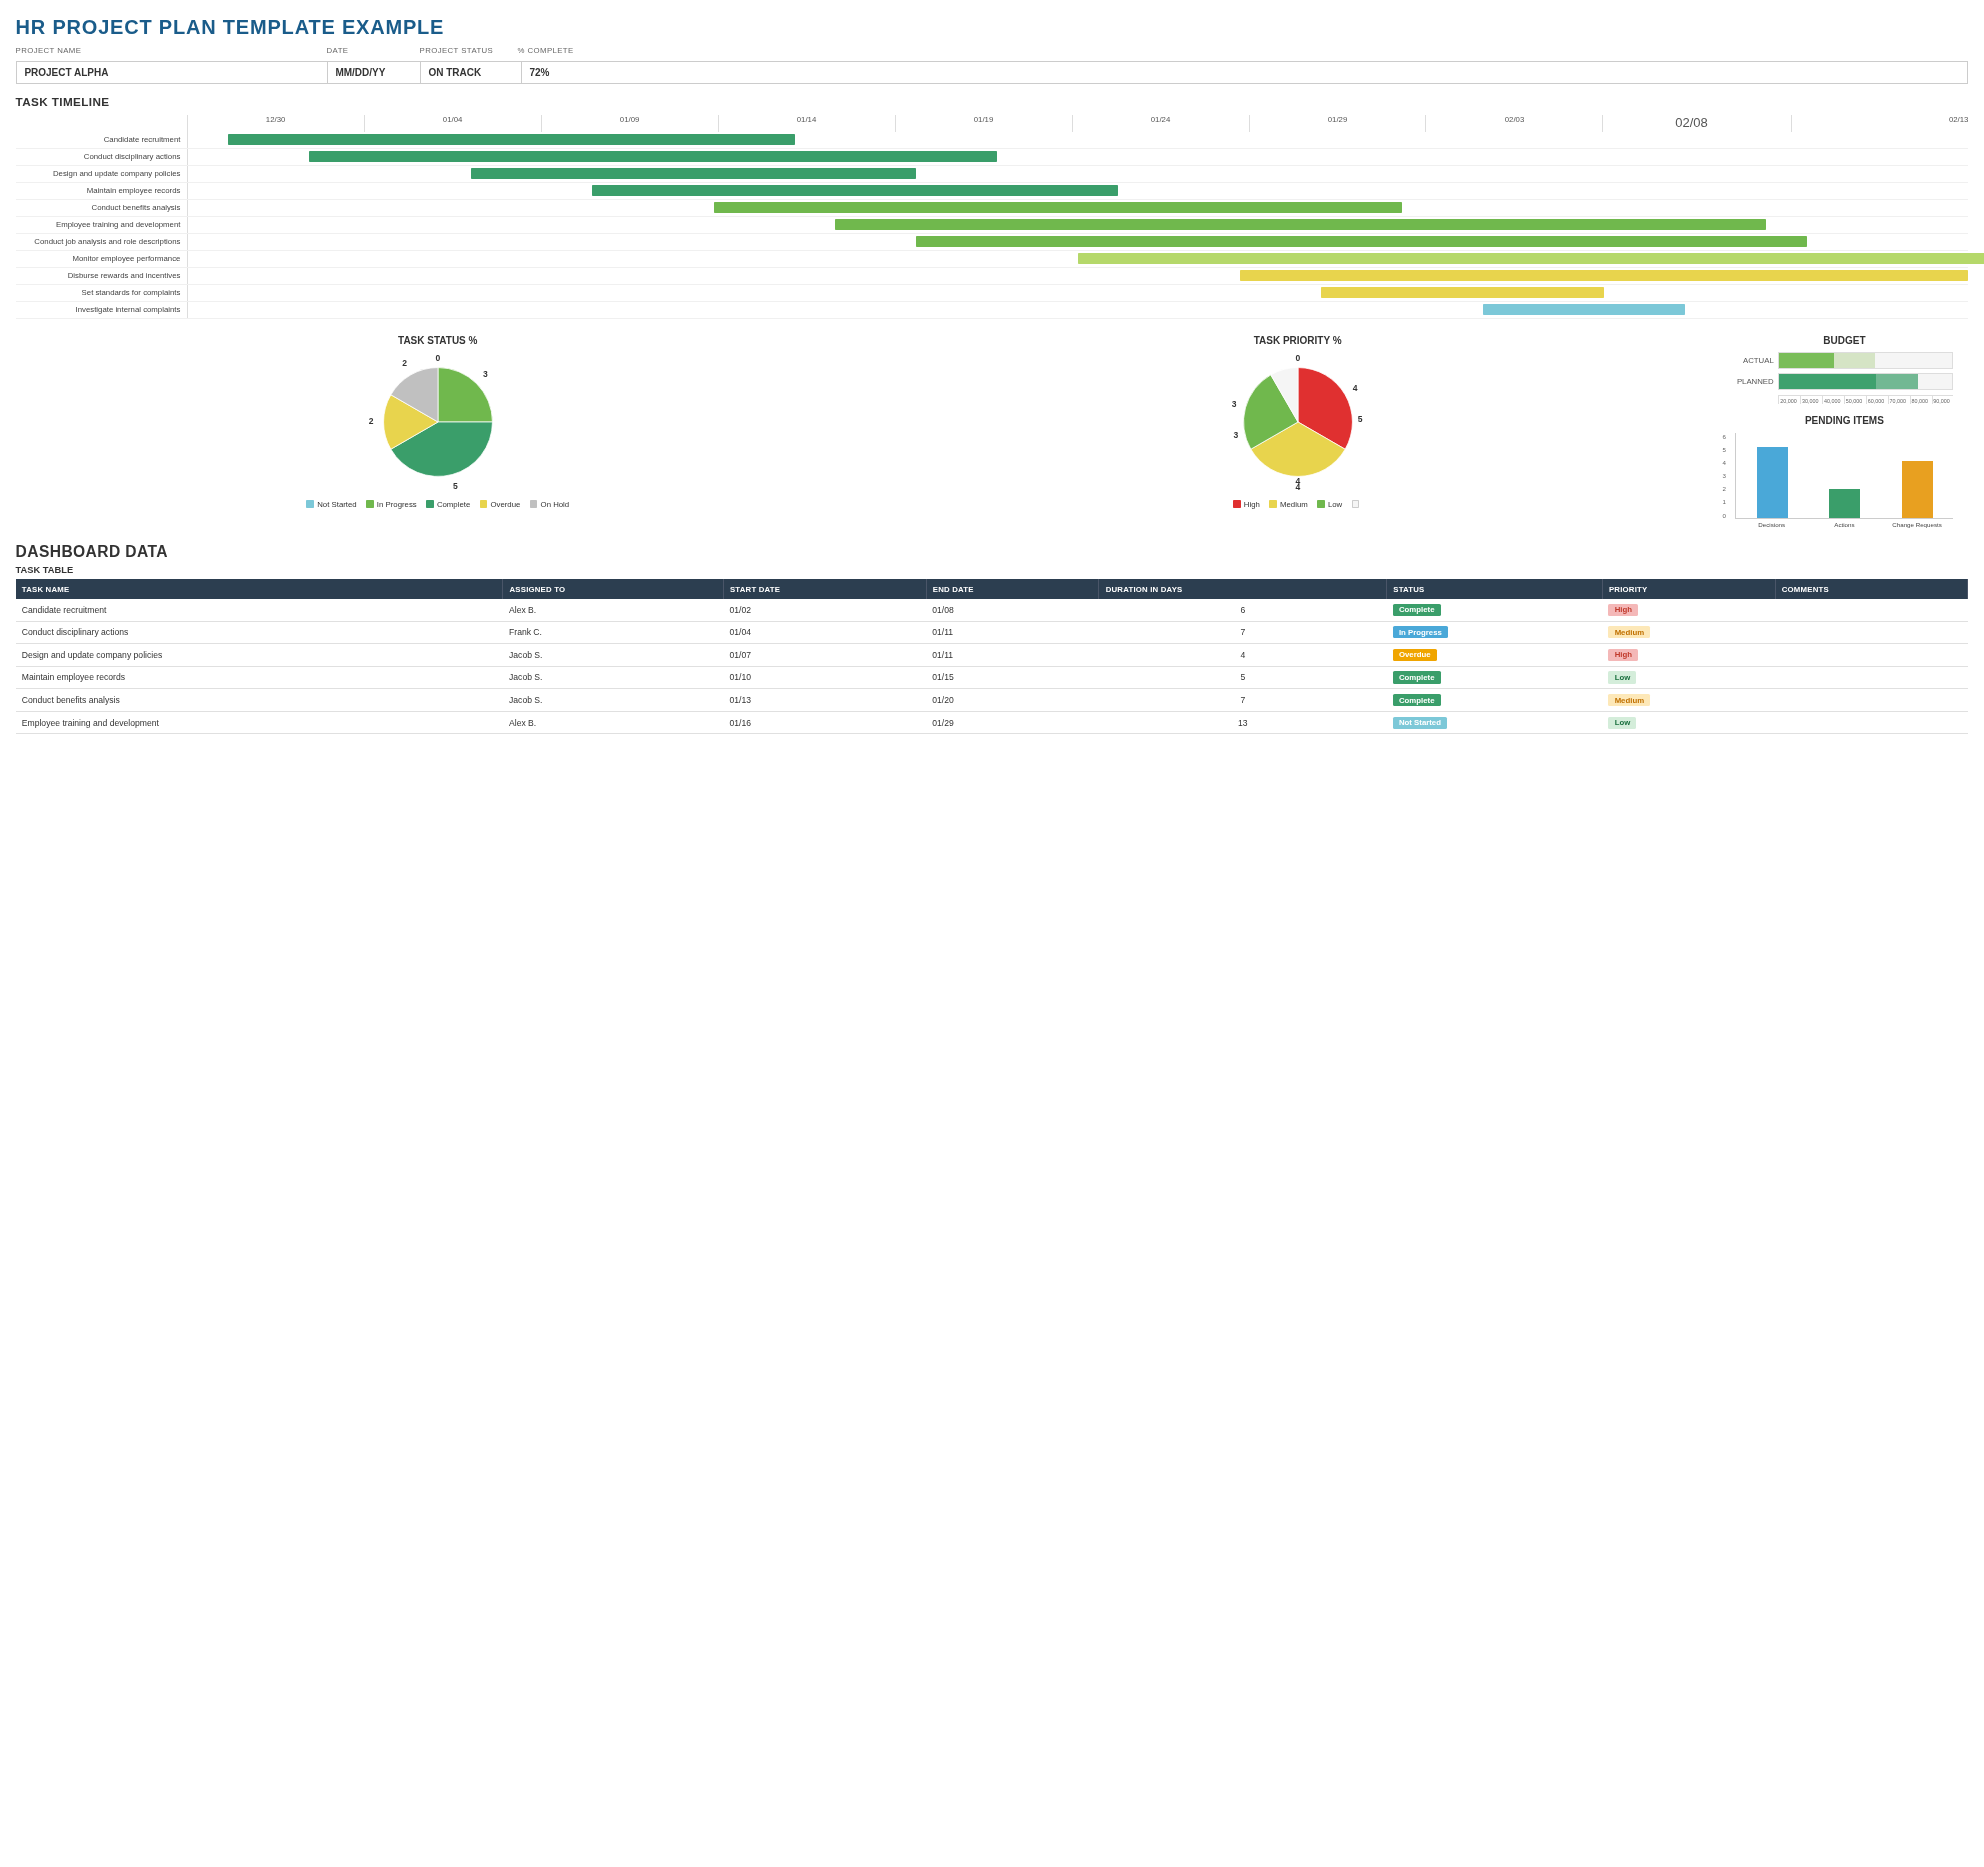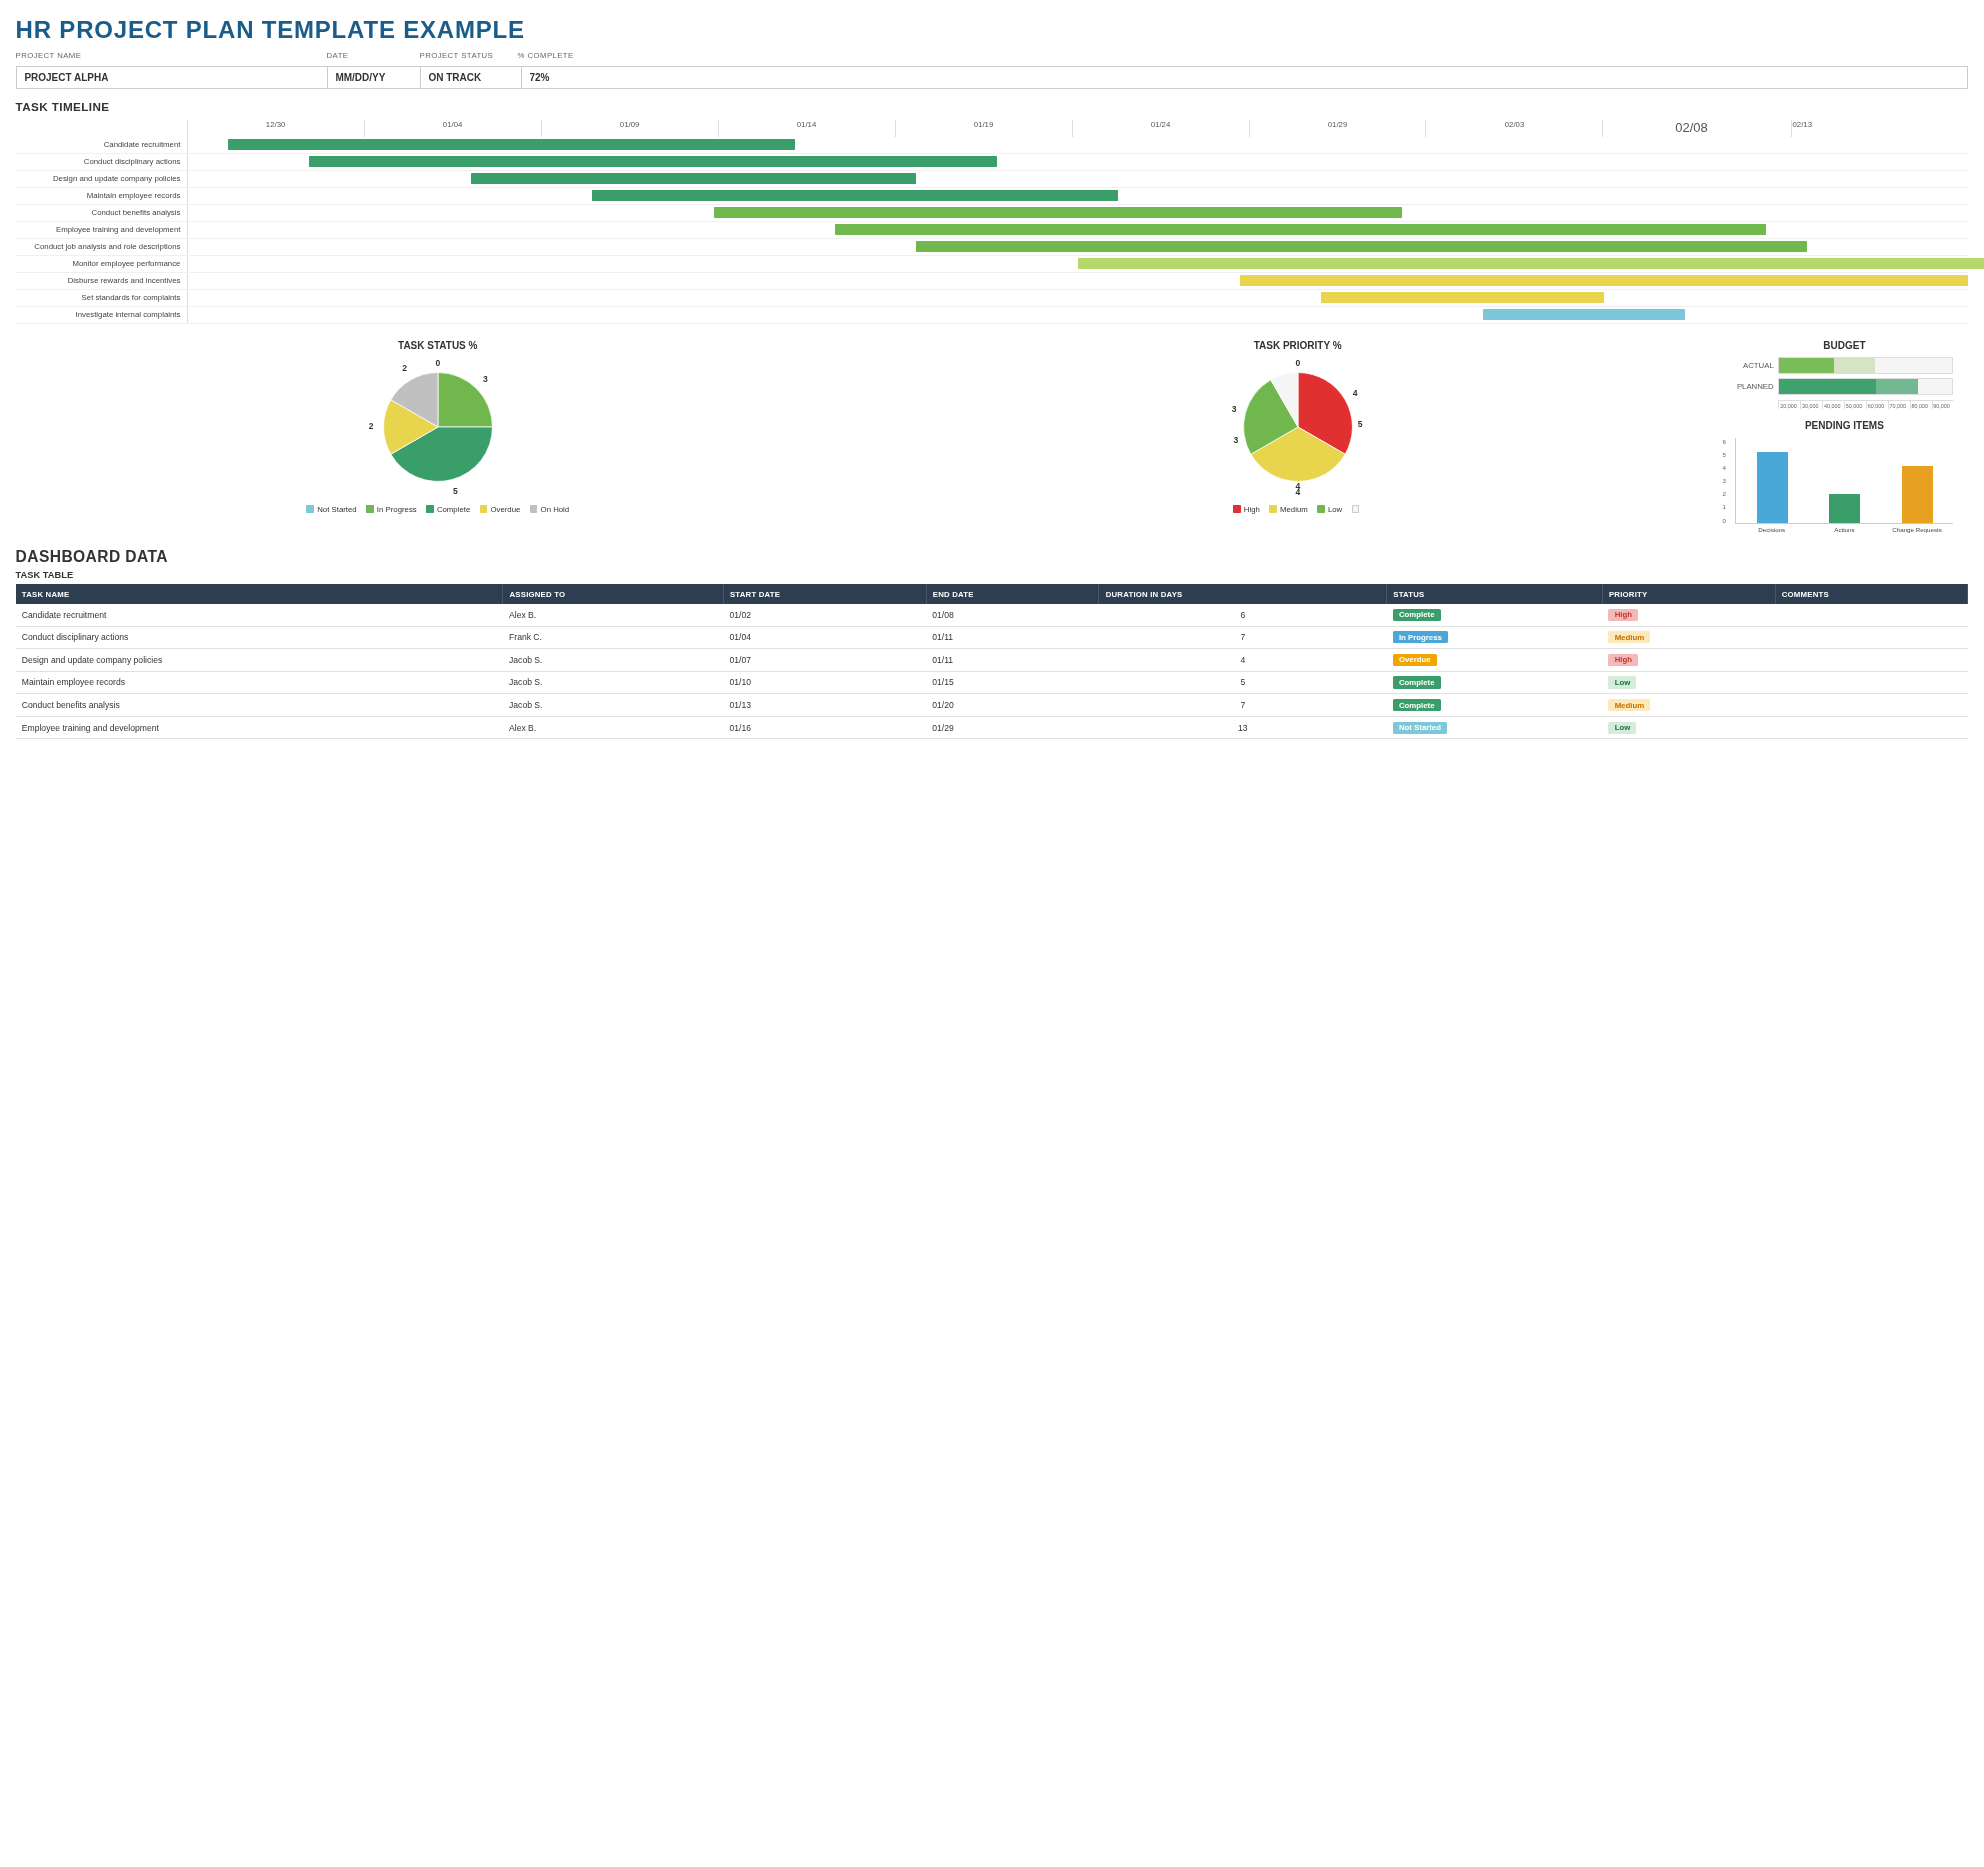--- a/index.html
+++ b/index.html
@@ -1,18 +1,18 @@
 <!DOCTYPE html>
 <html style="font-size:12.5px"><head>
   <meta charset="utf-8">
   <style>
     * { box-sizing: border-box; margin: 0; padding: 0; }
     body { font-family: Arial, sans-serif; background: #fff; padding: 15.6px; font-size: 9.3px; color: #333; }
     
-    h1.main-title { color: #1a5c8a; font-size: 24px; font-weight: bold; margin-bottom: 7.8px; letter-spacing: 0.8px; }
+    h1.main-title { color: #1a5c8a; font-size: 20px; font-weight: bold; margin-bottom: 7.8px; letter-spacing: 0.8px; }
     
     .project-info { margin-bottom: 11.7px; }
     .project-info .labels { display: flex; gap: 0; margin-bottom: 6px; }
     .project-info .label { font-size: 7.8px; color: #666; text-transform: uppercase; letter-spacing: 0.4px; }
     .project-info .label:first-child { width: 311px; }
     .project-info .label:nth-child(2) { width: 93px; }
     .project-info .label:nth-child(3) { width: 101px; }
     .project-info .label:nth-child(4) { width: 78px; }
     
     .project-values { display: flex; border: 0.8px solid #ccc; }
@@ -97,21 +97,21 @@
     <div style="display:flex; margin-left:171px;">
       <div style="flex:1; font-size:7.8px; color:#555; text-align:center; border-left:0.8px solid #ddd; padding-bottom:2.3px;">12/30</div>
       <div style="flex:1; font-size:7.8px; color:#555; text-align:center; border-left:0.8px solid #ddd; padding-bottom:2.3px;">01/04</div>
       <div style="flex:1; font-size:7.8px; color:#555; text-align:center; border-left:0.8px solid #ddd; padding-bottom:2.3px;">01/09</div>
       <div style="flex:1; font-size:7.8px; color:#555; text-align:center; border-left:0.8px solid #ddd; padding-bottom:2.3px;">01/14</div>
       <div style="flex:1; font-size:7.8px; color:#555; text-align:center; border-left:0.8px solid #ddd; padding-bottom:2.3px;">01/19</div>
       <div style="flex:1; font-size:7.8px; color:#555; text-align:center; border-left:0.8px solid #ddd; padding-bottom:2.3px;">01/24</div>
       <div style="flex:1; font-size:7.8px; color:#555; text-align:center; border-left:0.8px solid #ddd; padding-bottom:2.3px;">01/29</div>
       <div style="flex:1; font-size:7.8px; color:#555; text-align:center; border-left:0.8px solid #ddd; padding-bottom:2.3px;">02/03</div>
       <div style="flex:1; font-size:13px; color:#555; text-align:center; border-left:0.8px solid #ddd; padding-bottom:2.3px;">02/08</div>
-      <div style="flex:1; font-size:7.8px; color:#555; text-align:left; border-left:0.8px solid #ddd; padding-bottom:2.3px;margin-left:12px;">02/13</div>
+      <div style="flex:1; font-size:7.8px; color:#555; text-align:right; border-left:0.8px solid #ddd; padding-bottom:2.3px;margin-left:12px;">02/13</div>
     </div>
     <div style="position:relative;">
       <div class="gantt-row">
         <div class="gantt-label">Candidate recruitment</div>
         <div style="flex:1; position:relative; height:100%; border-left:0.8px solid #ddd; display:flex; align-items:center;">
           <div style="position:absolute; left:2.272727272727273%; width:31.818181818181817%; height:11px; background:#3a9e6a; border-radius:0.8px;"></div>
         </div>
       </div>
       <div class="gantt-row">
         <div class="gantt-label">Conduct disciplinary actions</div>

